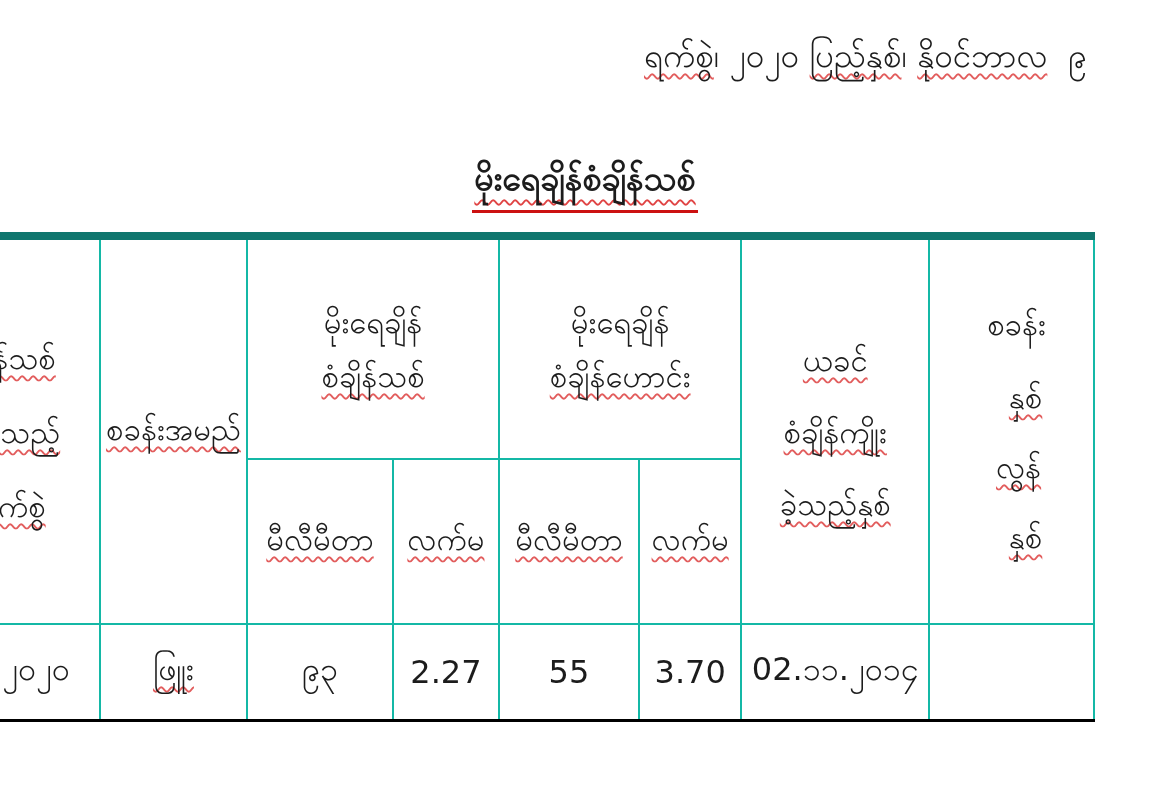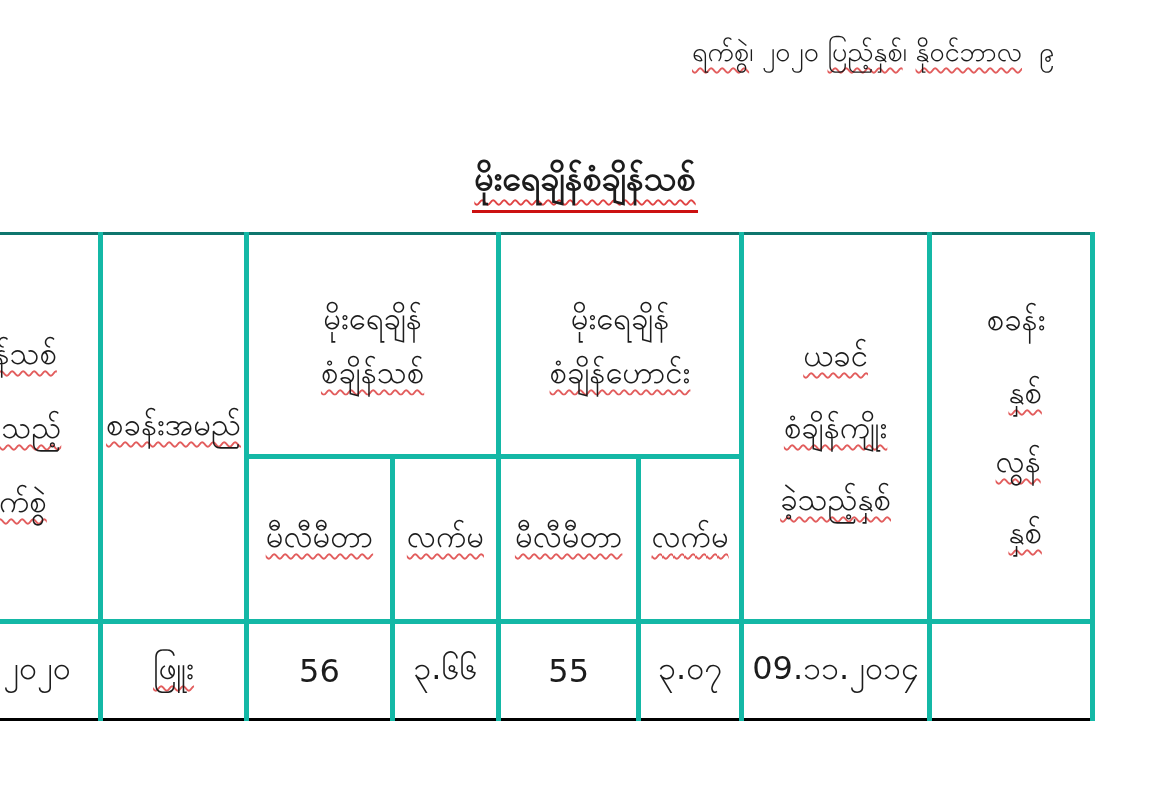--- a/index.html
+++ b/index.html
@@ -13,51 +13,51 @@
     text-decoration-line:underline;
     text-decoration-style:wavy;
     text-decoration-color:#e25d5d;
     text-decoration-thickness:2px;
     text-underline-offset:6px;
     text-decoration-skip-ink:none;
   }
   
   .date-line{
     position:absolute;top:34px;left:644px;
-    font-size:27px;white-space:nowrap;margin-left:48px;
+    font-size:33px;white-space:nowrap;
   }
   .date-line span{white-space:pre;}
   
   .title-wrap{position:absolute;top:156px;left:0;width:1170px;text-align:center;}
   .title{
     display:inline-block;font-size:34px;font-weight:bold;
     border-bottom:3px solid #cc1111;padding:0 2px 3px 2px;
   }
   .title .sq{text-underline-offset:9px;text-decoration-color:#e04444;margin-top:40px;}
   
   table.rec{
     position:absolute;top:232px;left:-75px;
     border-collapse:collapse;table-layout:fixed;
   }
   table.rec td{
-    border:5px solid #14b8a6;
+    border:2px solid #14b8a6;
     text-align:center;vertical-align:middle;
     font-size:31px;padding:0;overflow:hidden;
   }
-  tr.hdr1 td{border-top:3px solid #0f766e;}
+  tr.hdr1 td{border-top:8px solid #0f766e;}
   tr.datarow td{border-bottom:3px solid #000;font-size:32px;height:94px;}
   .hline{line-height:72px;}
   .gline{line-height:54px;}
   .c1cell{text-align:right;padding-right:26px;}
   .c1cell .hline{line-height:74px;}
   .c6cell{text-align:left;}
   .c6cell div{line-height:70px;}
   .frag-1{margin-left:10px;font-family:Liberation Mono, monospace;}
   .frag-2{margin-left:28px;}
-  .frag-3{margin-left:14px;font-family:Liberation Serif, serif;}
+  .frag-3{margin-left:14px;}
   .frag-4{margin-left:28px;}
   .cell-date{text-align:right;padding-right:24px;}
 </style>
 </head>
 <body>
 
 <div class="date-line">
   <span class="sq">ရက်စွဲ</span><span>၊ </span><span>၂၀၂၀ </span><span class="sq">ပြည့်နှစ်</span><span>၊ </span><span class="sq">နိုဝင်ဘာလ</span><span>  ၉</span>
 </div>
 
@@ -108,21 +108,21 @@
   </tr>
   <tr class="hdr2" style="height:165px">
     <td><span class="sq">မီလီမီတာ</span></td>
     <td><span class="sq">လက်မ</span></td>
     <td><span class="sq">မီလီမီတာ</span></td>
     <td><span class="sq">လက်မ</span></td>
   </tr>
   <tr class="datarow">
     <td class="cell-date">၁၁.၂၀၂၀</td>
     <td><span class="sq">ဖြူး</span></td>
-    <td>56</td>
-    <td>၃.၆၆</td>
+    <td>၉၃</td>
+    <td>2.27</td>
     <td>55</td>
-    <td>၃.၀၇</td>
-    <td>09.၁၁.၂၀၁၄</td>
+    <td>3.70</td>
+    <td>02.၁၁.၂၀၁၄</td>
     <td></td>
   </tr>
 </tbody>
   </table>
 
 </body></html>

